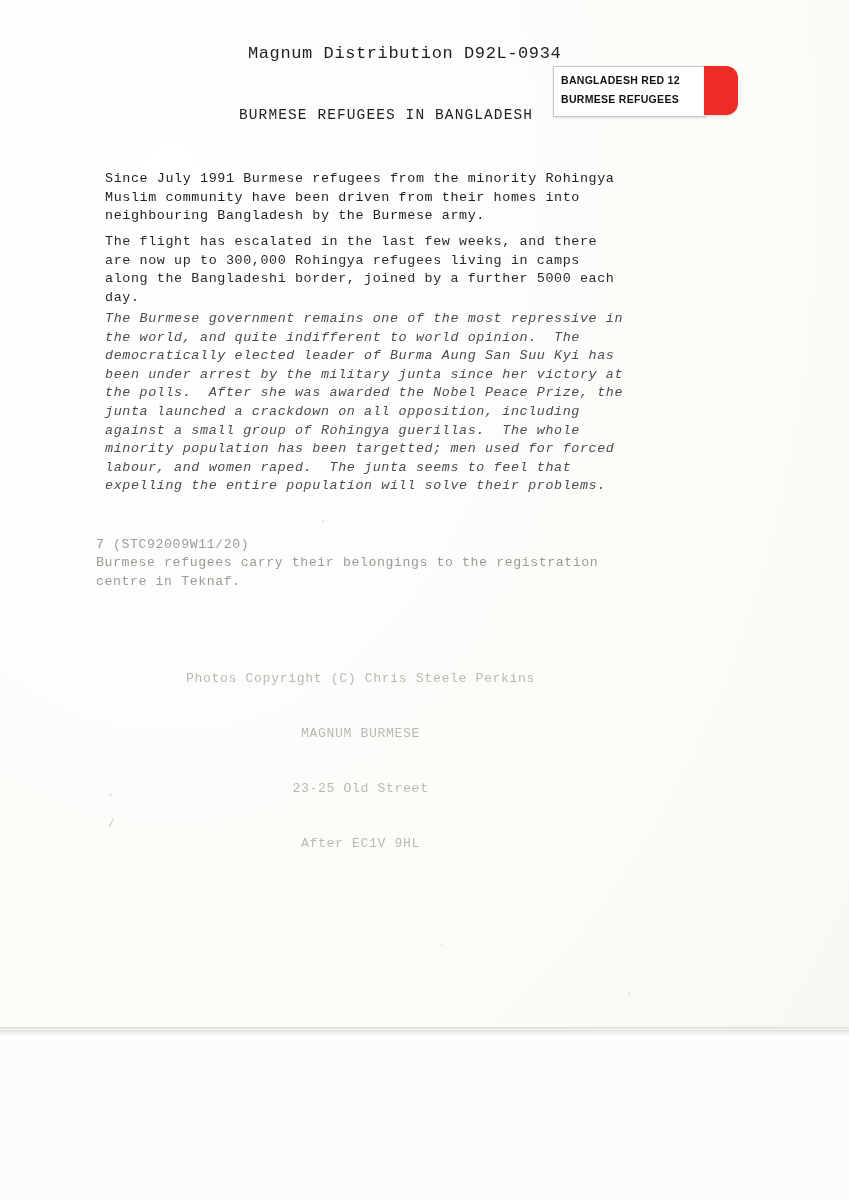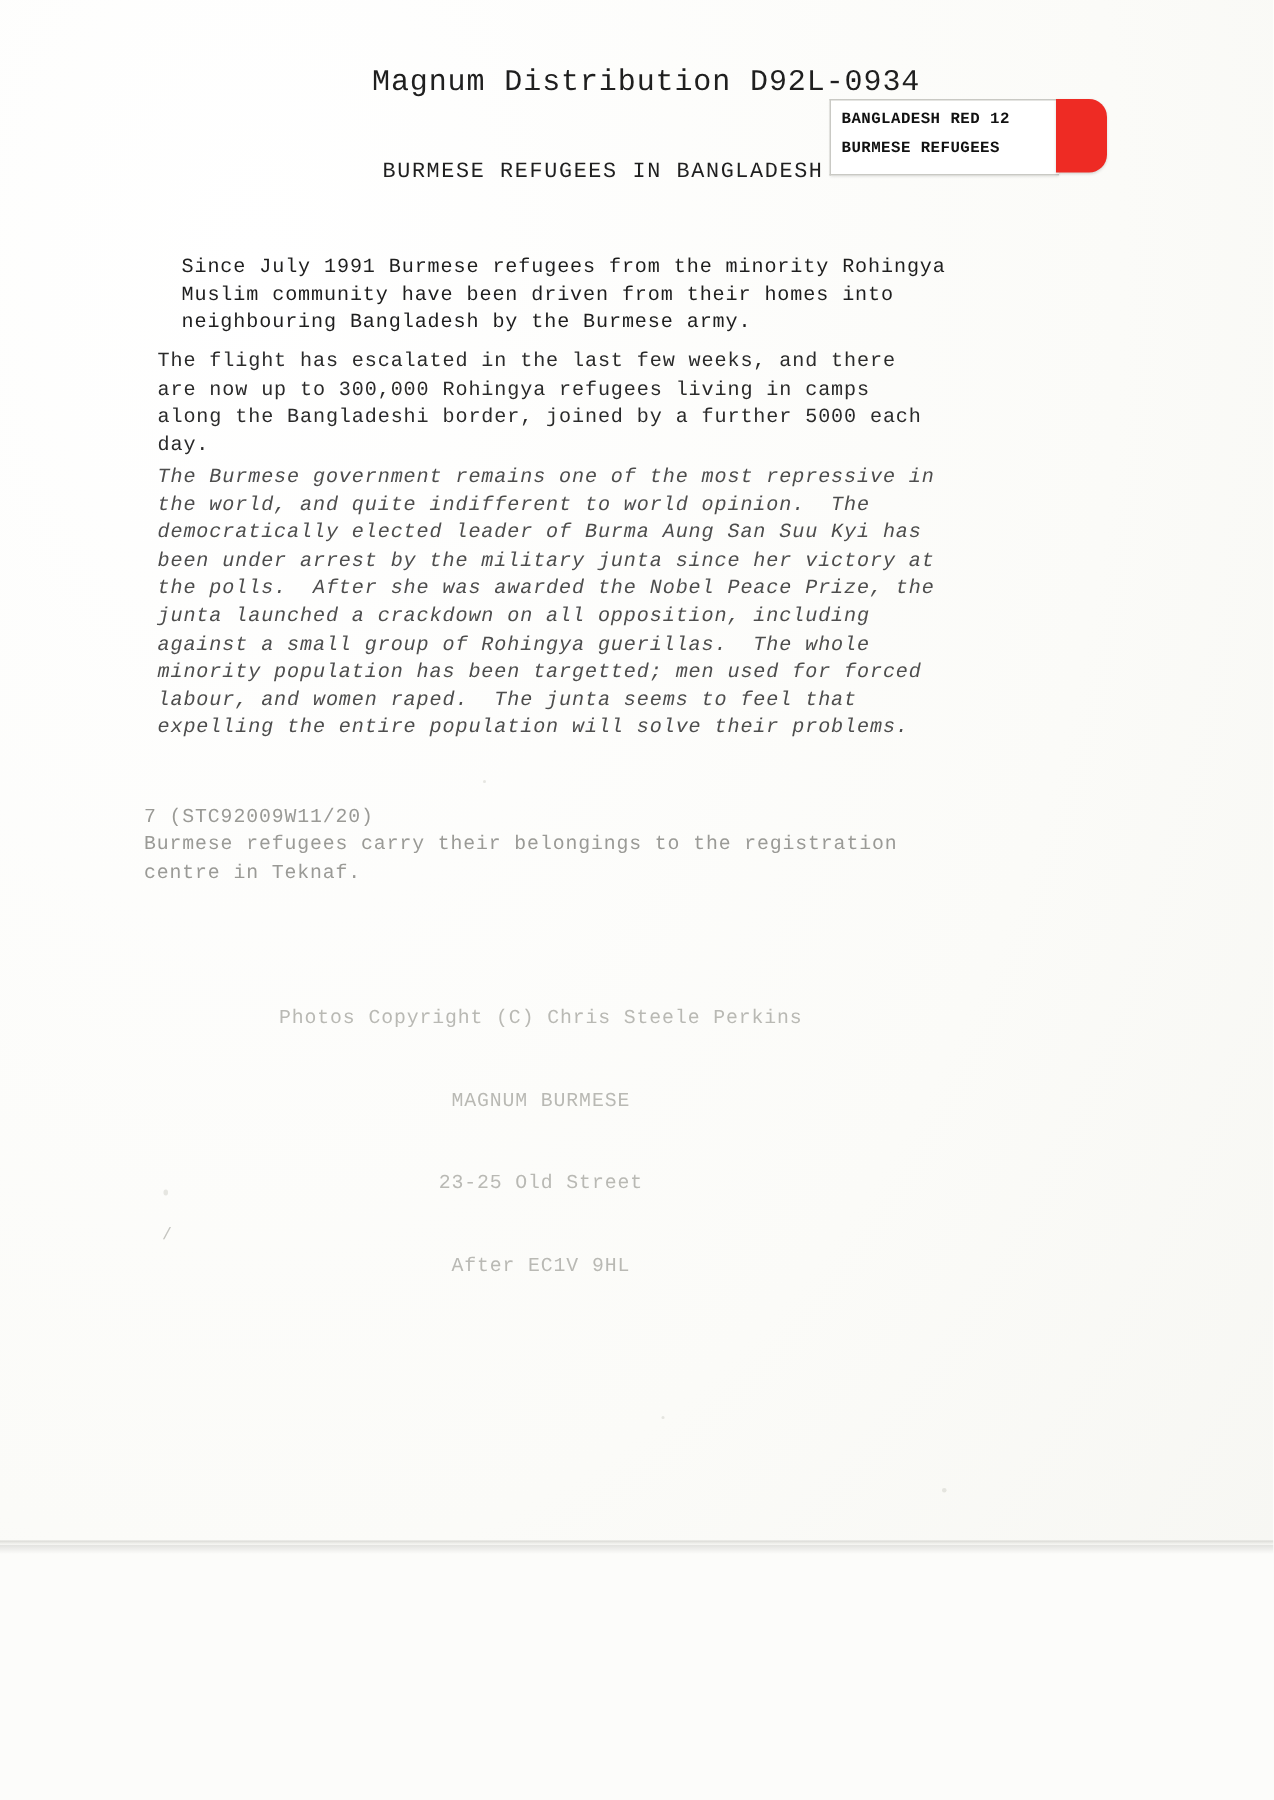--- a/index.html
+++ b/index.html
@@ -65,39 +65,39 @@
     position: absolute;
     font-family: "Liberation Mono", "DejaVu Sans Mono", monospace;
     white-space: pre;
     color: #232323;
     letter-spacing: 0.6px;
   }
 
   #header-line {
     left: 248px;
     top: 44px;
-    font-size: 20px;
+    font-size: 17px;
     color: #1f1f1f;
   }
 
   #title-line {
-    left: 255px;
+    left: 239px;
     top: 107px;
     font-size: 14.5px;
     color: #1f1f1f;
     letter-spacing: 1.1px;
     text-align: center;
   }
 
   .body-para {
     left: 105px;
     font-size: 13.4px;
     line-height: 18.6px;
   }
-  #para1 { top: 170px; color: #1e1e1e; margin-left: 16px; }
+  #para1 { top: 170px; color: #1e1e1e; }
   #para2 { top: 233px; color: #2a2a2a; }
   #para3 { top: 310px; color: #4d4d4d; font-style: italic; }
 
   #caption {
     left: 96px;
     top: 536px;
     font-size: 13.2px;
     line-height: 18.4px;
     color: #9a9a96;
   }
@@ -137,21 +137,21 @@
     top: 0px;
     width: 34px;
     height: 49px;
     background: #ee2b24;
     border-radius: 0 12px 12px 0;
     box-shadow: 0 1px 2px rgba(0,0,0,0.15);
   }
   .label-text {
     position: absolute;
     left: 7px;
-    font-family: Liberation Mono, monospace;
+    font-family: Liberation Sans, sans-serif;
     font-weight: bold;
     font-size: 10.5px;
     letter-spacing: 0.3px;
     color: #111111;
     white-space: pre;
   }
   #label-text-1 { top: 7px; }
   #label-text-2 { top: 26px; }
 
   

